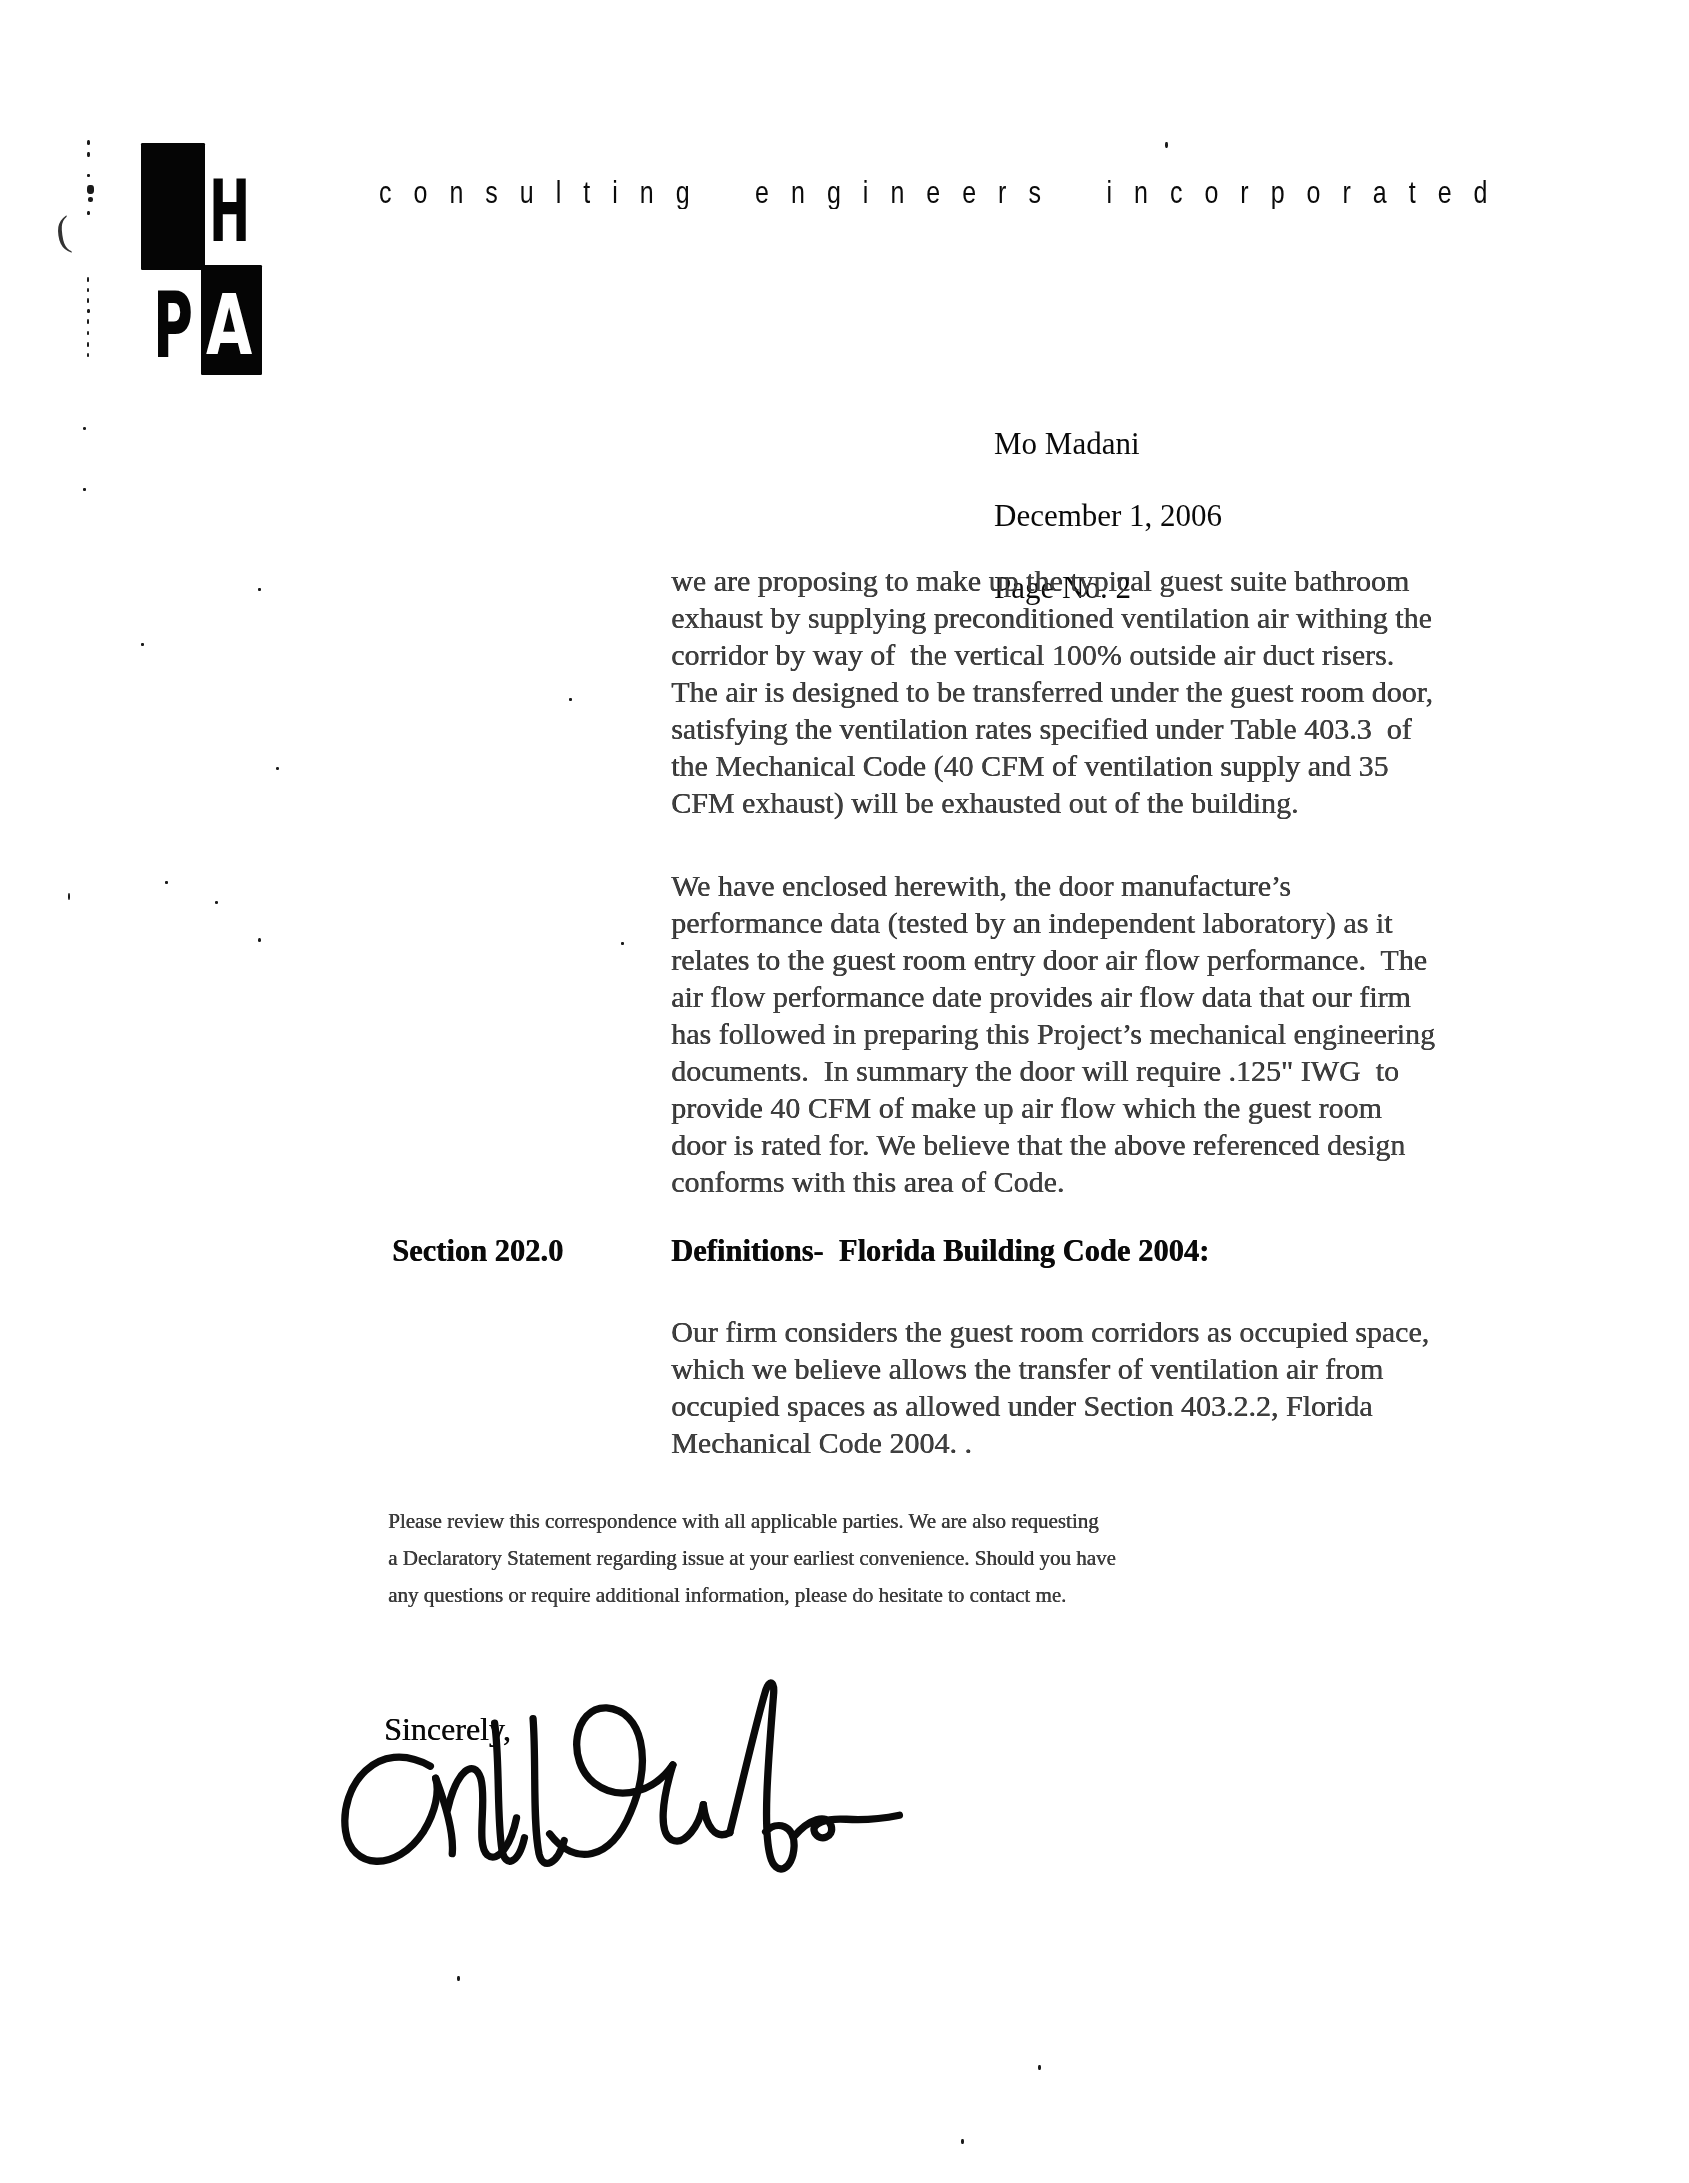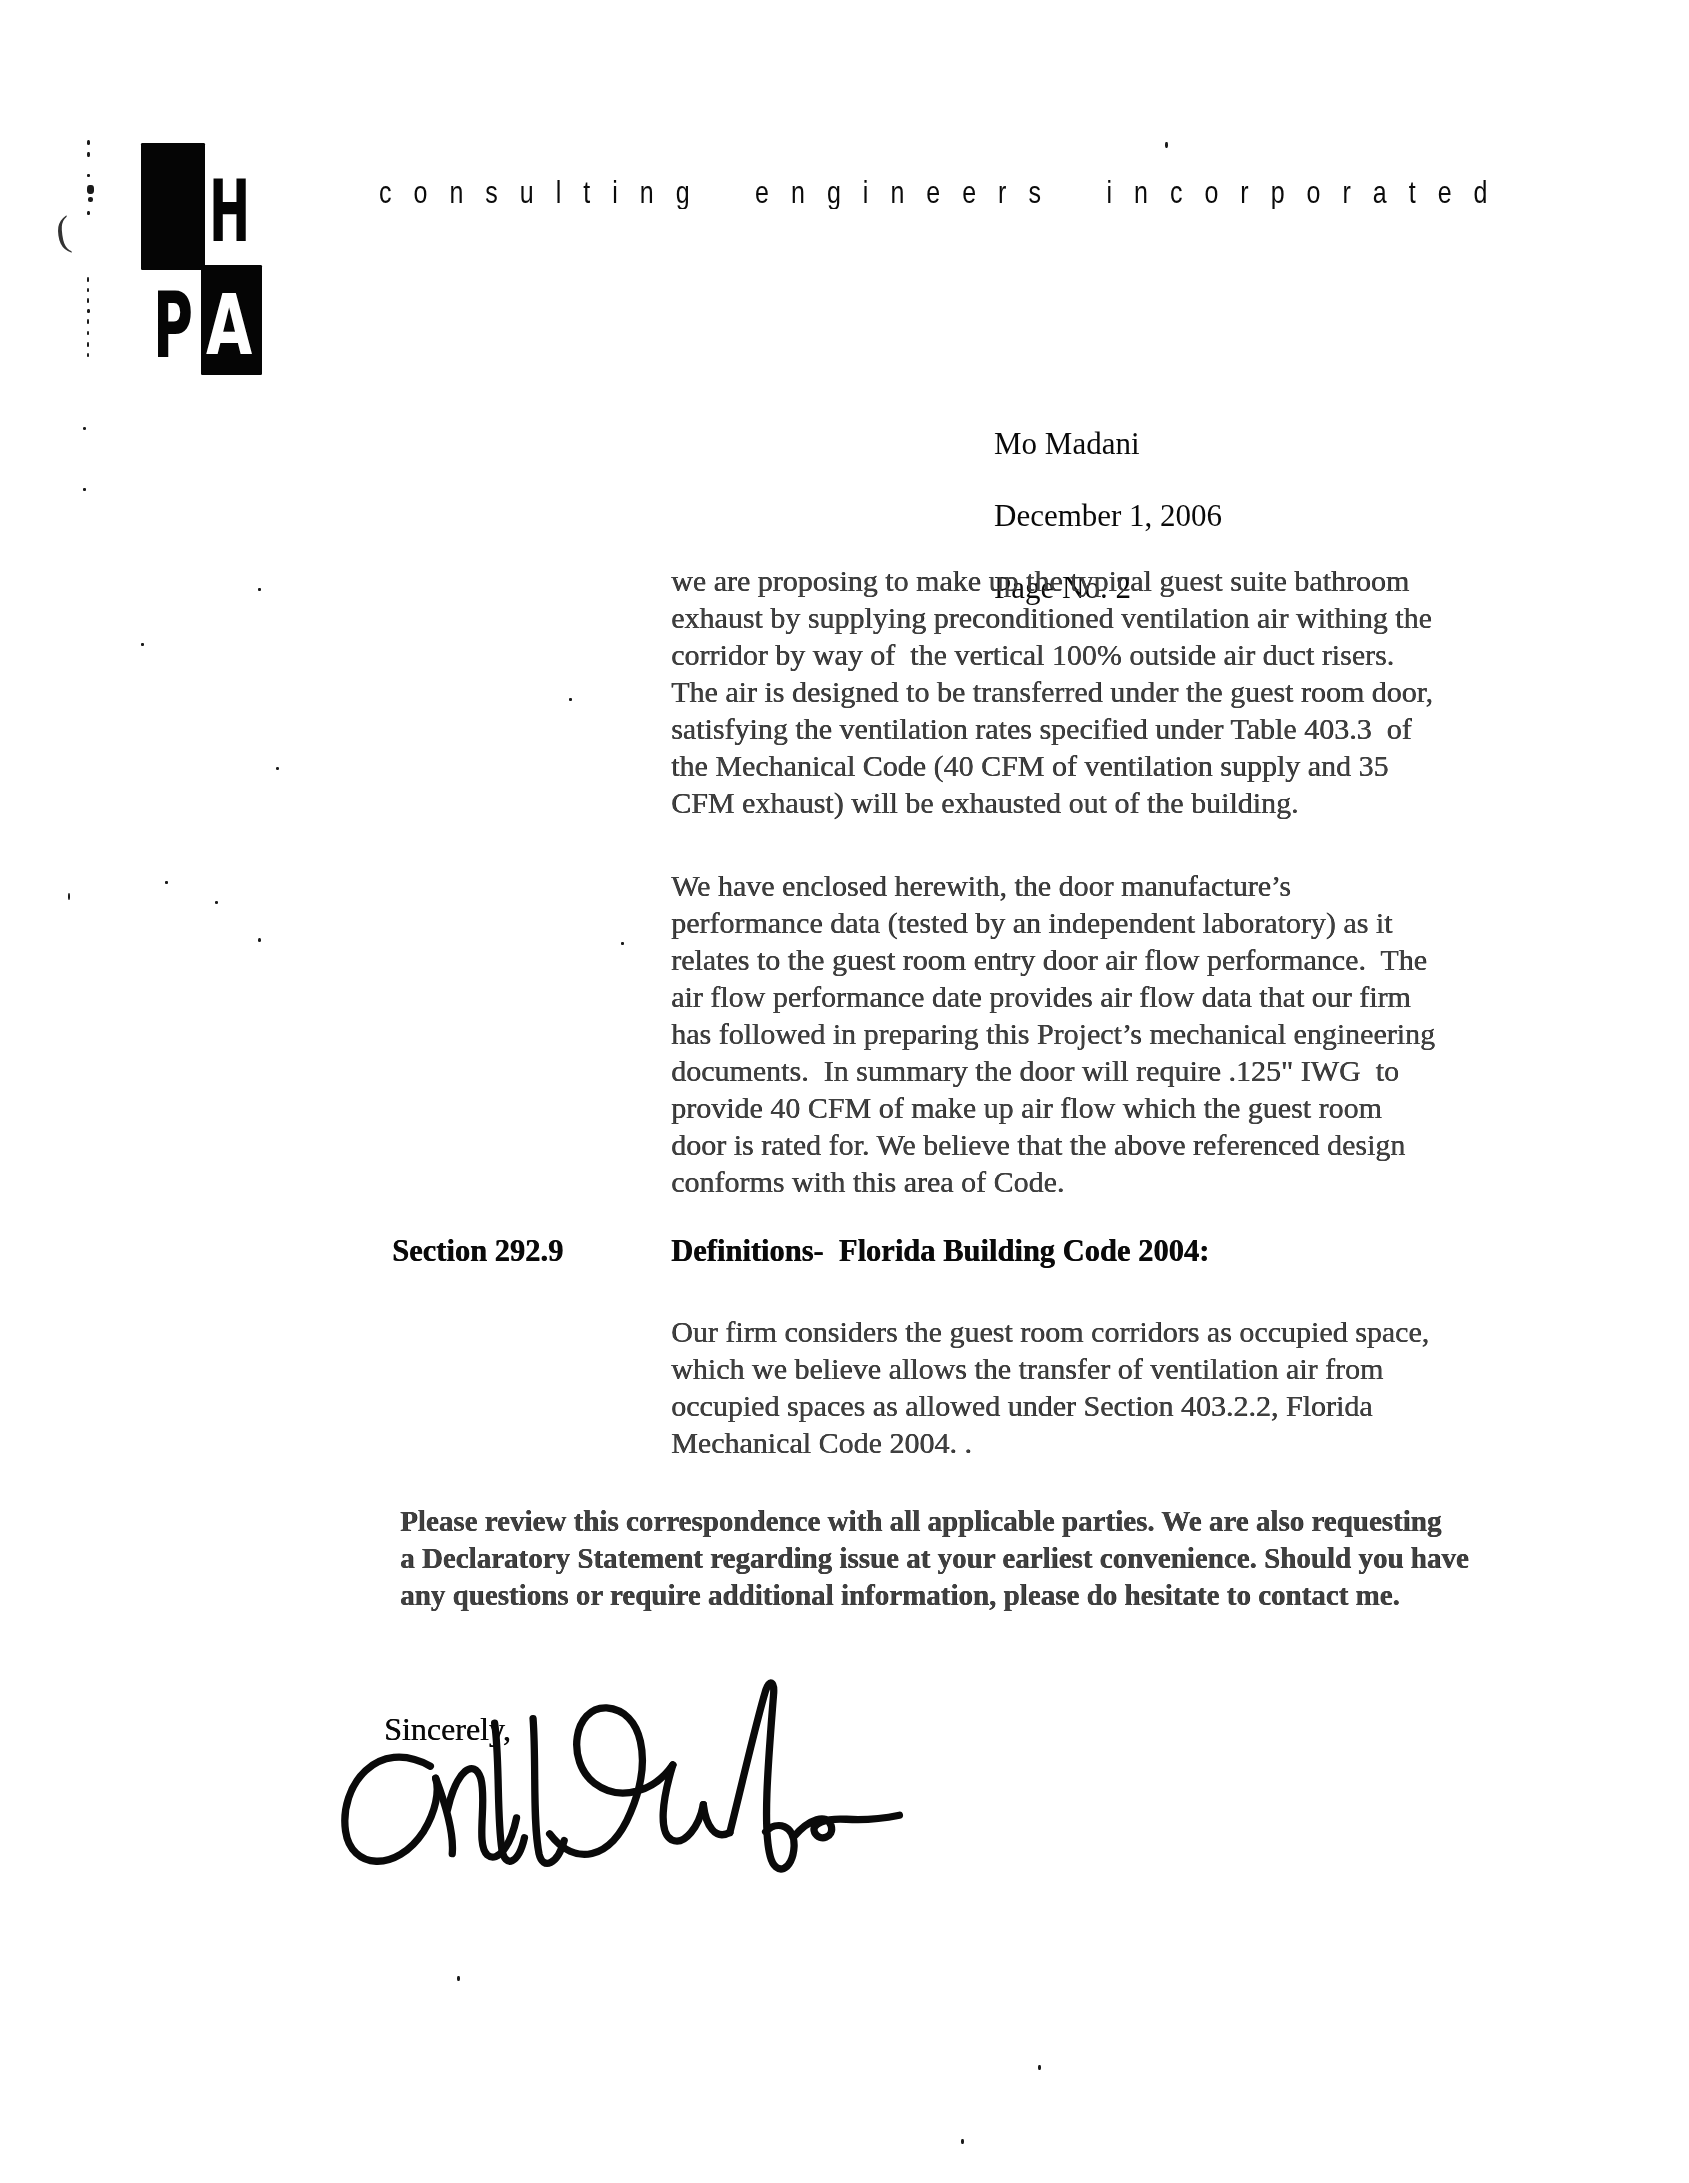--- a/index.html
+++ b/index.html
@@ -50,21 +50,21 @@
   }
   
   .para {
     position:absolute; white-space:pre-wrap;
     font-size:30px; line-height:37px; color:#404040;
     text-shadow:0.4px 0 0 #111;
   }
   .p1 { left:671px; top:562px;  width:835px; }
   .p2 { left:671px; top:867px; width:848px; }
   .p3 { left:671px; top:1313px; width:835px; }
-  .closing { left:400px; top:1503px; width:1126px; font-size:29px;font-weight:bold; }
+  .closing { left:388px; top:1503px; width:1126px; font-size:21px; }
   .section-label {
     position:absolute; left:392px; top:1234px;
     font-size:30.5px; font-weight:700; text-shadow:0.5px 0 0 #111;
     white-space:pre;
   }
   .section-title {
     position:absolute; left:671px; top:1234px;
     font-size:30.5px; font-weight:700; text-shadow:0.5px 0 0 #111;
     white-space:pre;
   }
@@ -117,21 +117,21 @@
   <div class="para p2">We have enclosed herewith, the door manufacture’s
 performance data (tested by an independent laboratory) as it
 relates to the guest room entry door air flow performance.  The
 air flow performance date provides air flow data that our firm
 has followed in preparing this Project’s mechanical engineering
 documents.  In summary the door will require .125" IWG  to
 provide 40 CFM of make up air flow which the guest room
 door is rated for. We believe that the above referenced design
 conforms with this area of Code.</div>
 
-  <div class="section-label">Section 292.9</div>
+  <div class="section-label">Section 202.0</div>
   <div class="section-title">Definitions-  Florida Building Code 2004:</div>
 
   <div class="para p3">Our firm considers the guest room corridors as occupied space,
 which we believe allows the transfer of ventilation air from
 occupied spaces as allowed under Section 403.2.2, Florida
 Mechanical Code 2004. .</div>
   <div class="para closing">Please review this correspondence with all applicable parties. We are also requesting
 a Declaratory Statement regarding issue at your earliest convenience. Should you have
 any questions or require additional information, please do hesitate to contact me.</div>
 

